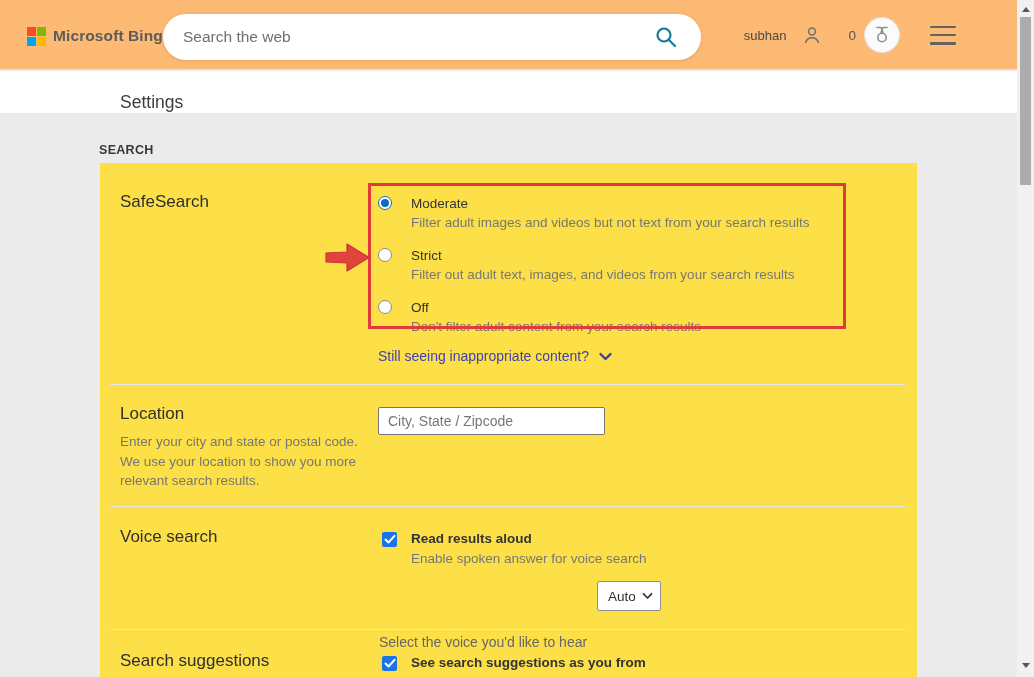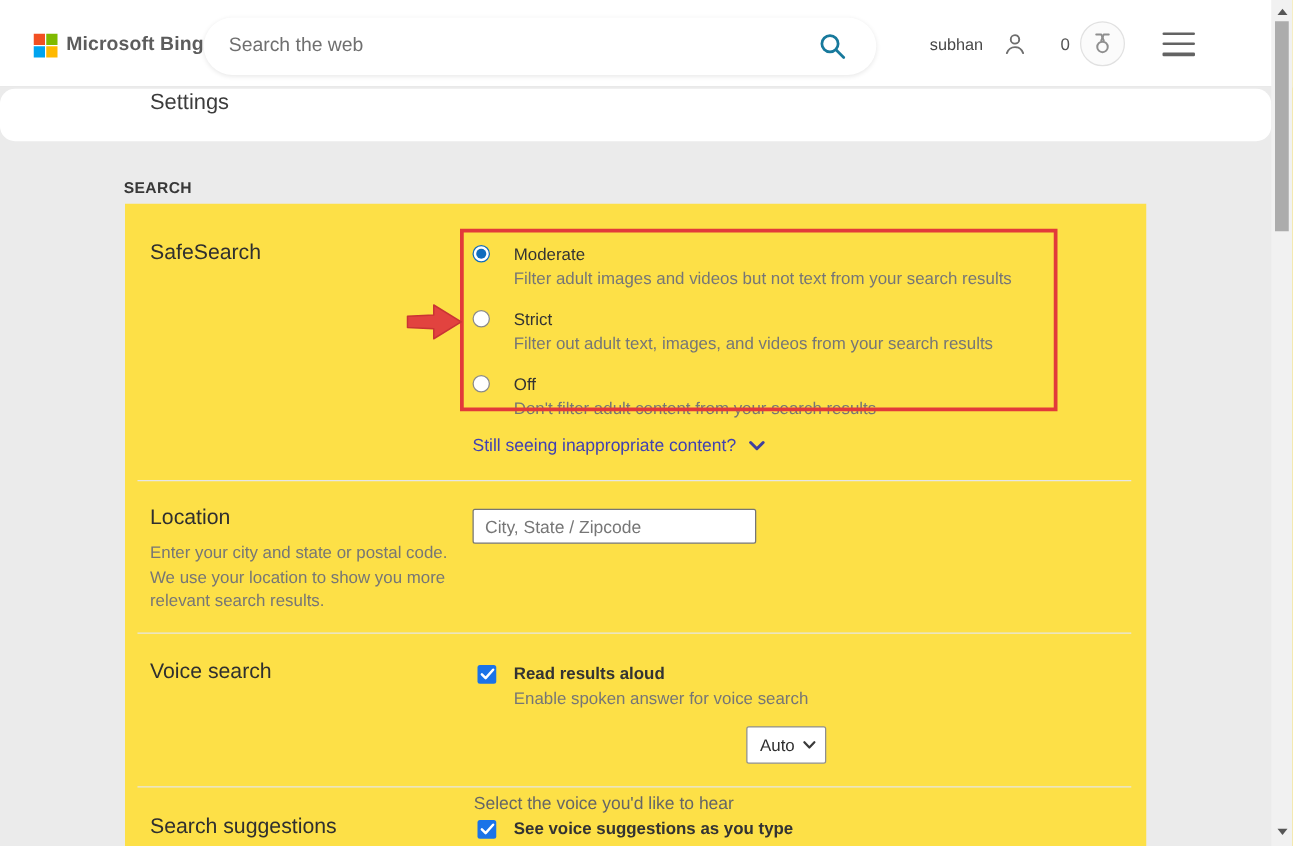--- a/index.html
+++ b/index.html
@@ -1,39 +1,39 @@
 <!DOCTYPE html>
 <html><head>
 <meta charset="utf-8">
 <style>
   * { margin:0; padding:0; box-sizing:border-box; }
   html,body { width:1034px; height:677px; overflow:hidden; }
   body { font-family:"Liberation Sans","DejaVu Sans",sans-serif; background:#ebebeb; position:relative; }
 
   
-  .header { position:absolute; left:0; top:0; width:1034px; height:70px; background:#ffffff; border-bottom:1px solid #e2e2e2; z-index:2; }
+  .header { position:absolute; left:0; top:0; width:1034px; height:70px; background:#fdba74; border-bottom:1px solid #e2e2e2; z-index:2; }
   .logo { position:absolute; left:27px; top:27px; display:flex; align-items:center; gap:8px; }
   .ms-grid { width:18px; height:18px; display:grid; grid-template-columns:8.5px 8.5px; grid-template-rows:8.5px 8.5px; gap:1.5px; }
   .ms-grid i { display:block; }
   .logo-text { font-size:15.5px; font-weight:700; color:#5c5c5c; letter-spacing:0.1px; }
 
   .search-pill { position:absolute; left:163px; top:14px; width:538px; height:46px; background:#fff; border-radius:23px; box-shadow:0 1px 4px rgba(0,0,0,0.10); display:flex; align-items:center; }
   .search-placeholder { margin-left:20px; font-size:15.5px; color:#6f6f6f; flex:1; }
   .search-btn { margin-right:22px; width:26px; height:26px; display:flex; align-items:center; justify-content:center; cursor:pointer; }
 
   .hdr-right { position:absolute; right:78px; top:0; height:70px; display:flex; align-items:center; gap:0; }
   .username { font-size:13px; color:#474747; margin-right:16px; }
   .person-ico { margin-right:26px; display:flex; }
   .rewards-count { font-size:13.5px; color:#555; margin-right:8px; }
   .medal-circle { width:36px; height:36px; border-radius:50%; background:#fbfbfb; border:1.5px solid #e1e1e1; display:flex; align-items:center; justify-content:center; margin-right:30px; }
   .hamburger { width:26px; height:19px; display:flex; flex-direction:column; justify-content:space-between; cursor:pointer; }
   .hamburger i { display:block; height:2.5px; background:#636363; border-radius:1px; }
 
   
-  .settings-band { position:absolute; left:0; top:71px; width:1017px; height:42px; background:#fff; display:flex; align-items:flex-start; z-index:1;border-radius:12px; }
+  .settings-band { position:absolute; left:0; top:71px; width:1017px; height:42px; background:#fff; display:flex; align-items:flex-end; z-index:1; }
   .settings-title { margin-left:120px; font-size:17.5px; color:#3c3c3c; }
 
   .section-label { position:absolute; left:99px; top:143px; font-size:12.5px; font-weight:700; color:#383838; letter-spacing:0.3px; }
 
   
   .panel { position:absolute; left:100px; top:163px; width:817px; height:514px; background:#fde047; }
   .row-heading { position:absolute; font-size:17px; color:#2f2f2f; }
   .divider { position:absolute; left:10px; width:795px; border-top:1px solid #e6e6e6; }
 
   
@@ -189,21 +189,21 @@
   </div>
 
   <div class="divider" style="top:466px;"></div>
 
   <div class="row-heading" style="left:20px; top:488px;">Search suggestions</div>
   <span class="checkbox checked" style="left:282px; top:493px;">
     <svg width="12" height="11" viewBox="0 0 12 11" fill="none">
       <path d="M1.5 5.5 L4.5 8.5 L10.5 1.8" stroke="#ffffff" stroke-width="2" stroke-linecap="round" stroke-linejoin="round"></path>
     </svg>
   </span>
-  <div class="cb-label" style="left:311px; top:492px;">See voice suggestions as you type</div>
+  <div class="cb-label" style="left:311px; top:492px;">See search suggestions as you from</div>
 
 </div>
 
 <div class="scrollbar">
   <span class="sb-arrow-up"></span>
   <span class="sb-thumb"></span>
   <span class="sb-arrow-down"></span>
 </div>
 
 </body></html>

